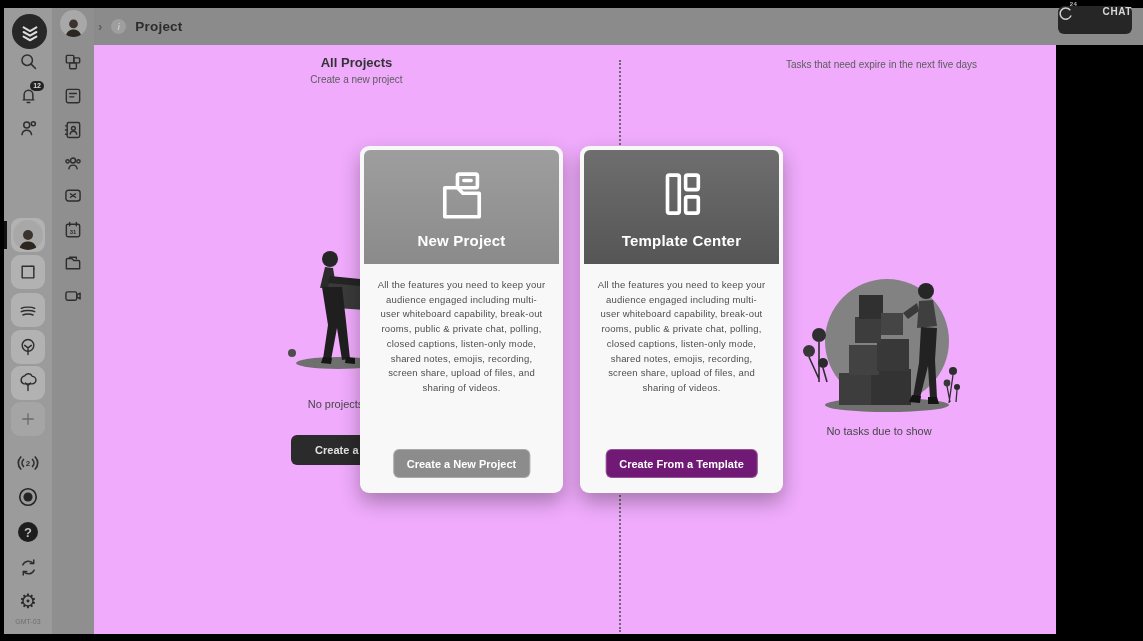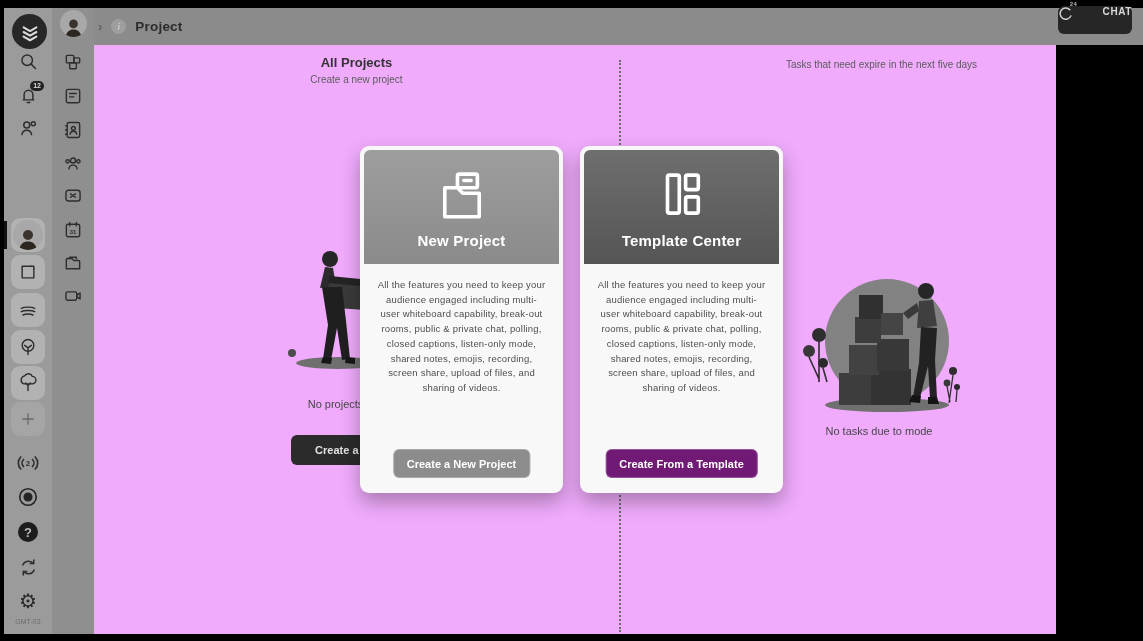--- a/index.html
+++ b/index.html
@@ -316,21 +316,21 @@
     <circle cx="22" cy="62" r="7" fill="#2e2e2e"></circle>
       <circle cx="12" cy="78" r="6" fill="#383838"></circle>
     <circle cx="26" cy="90" r="5" fill="#2a2a2a"></circle>
       <path d="M22 69v40M12 84l10 22M26 95l4 14" stroke="#2e2e2e" stroke-width="1.6" fill="none"></path>
     <circle cx="156" cy="98" r="4" fill="#2e2e2e"></circle>
       <circle cx="150" cy="110" r="3.4" fill="#383838"></circle>
     <circle cx="160" cy="114" r="3" fill="#2a2a2a"></circle>
       <path d="M156 102l-4 28M150 113l3 16M160 117l-1 12" stroke="#2e2e2e" stroke-width="1.3" fill="none"></path>
   </svg>
 
-  <div class="empty-text" style="left:685px; top:380px; width:200px;">No tasks due to mode</div>
+  <div class="empty-text" style="left:685px; top:380px; width:200px;">No tasks due to show</div>
 </div>
 
 <div class="card" style="left:360px;">
   <div class="card-head" style="background-color: rgb(143, 143, 143);">
     <span>
       <svg width="58" height="58" viewBox="0 0 64 64" fill="none" stroke="#fff" stroke-width="4" stroke-linecap="round" stroke-linejoin="round">
         <rect x="27" y="9" width="22" height="15" rx="2"></rect>
           <path d="M34 16h8"></path>
         <path d="M13 24h14l6 6h18v26H13z"></path>
       </svg>

